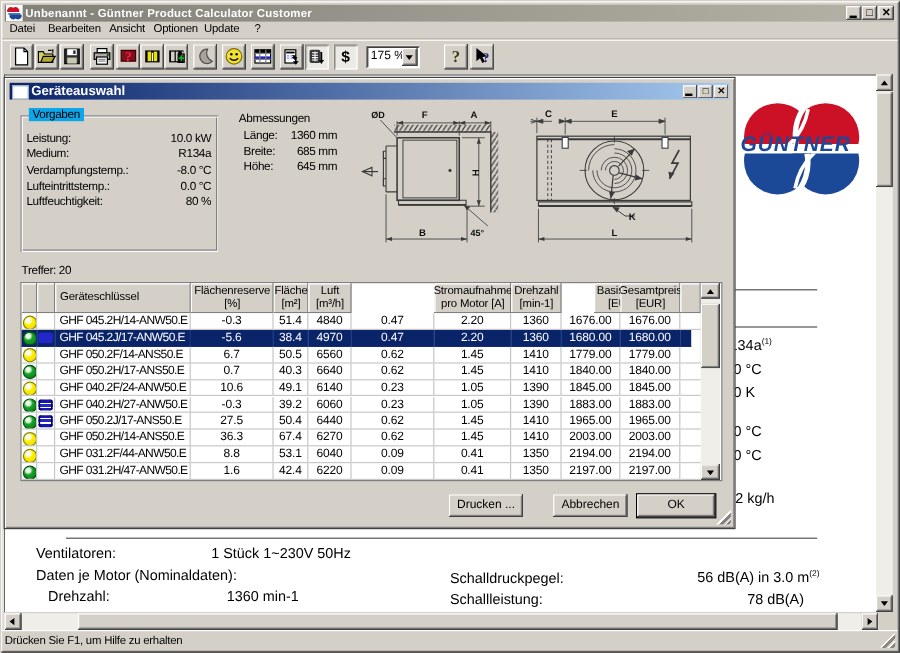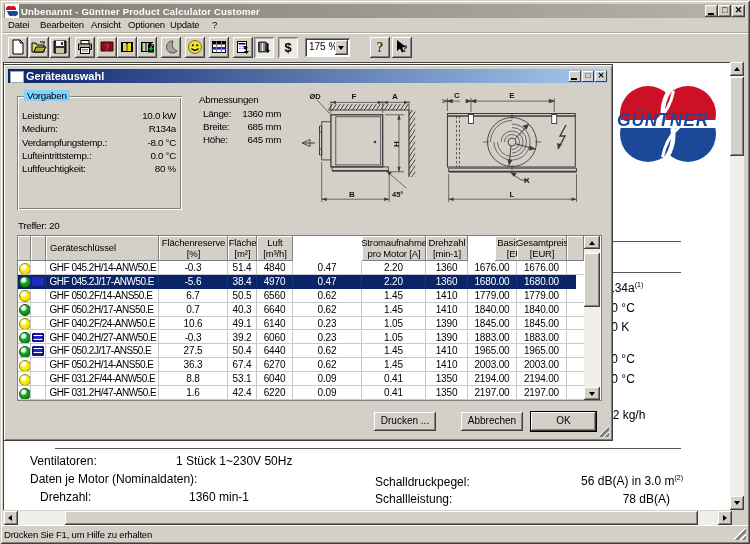--- a/index.html
+++ b/index.html
@@ -294,21 +294,21 @@
       <div style="position:absolute;left:2px;top:2px;width:12px;height:10px;background:#fff;border:1px solid #9ab;"></div>
       <div style="position:absolute;left:18px;top:0.5px;">Geräteauswahl</div>
       <div class="dcapbtn" style="left:561px;">
           <span style="position:absolute;left:2px;bottom:2px;width:6px;height:2px;background:#000;"></span>
         </div>
       <div class="dcapbtn" style="left:574px;">□</div>
       <div class="dcapbtn" style="left:587px;">✕</div>
     </div>
 
     <div class="grp" style="left:12.7px;top:30.7px;width:165px;height:114px;"></div>
-    <div class="lbl" style="left:20px;top:24.5px;background:#7dd3fc;padding:0 3px;">Vorgaben</div>
+    <div class="lbl" style="left:20px;top:24.5px;background:#0ea5e9;padding:0 3px;">Vorgaben</div>
     <div class="lbl" style="left:18px;top:45px;">Leistung:</div>
       <div class="val" style="left:100px;top:45px;width:72px;">10.0 kW</div>
     <div class="lbl" style="left:18px;top:58.3px;">Medium:</div>
       <div class="val" style="left:100px;top:58.3px;width:72px;">R134a</div>
     <div class="lbl" style="left:18px;top:71.6px;">Verdampfungstemp.:</div>
       <div class="val" style="left:100px;top:71.6px;width:72px;">-8.0 °C</div>
     <div class="lbl" style="left:18px;top:84.9px;">Lufteintrittstemp.:</div>
       <div class="val" style="left:100px;top:84.9px;width:72px;">0.0 °C</div>
     <div class="lbl" style="left:18px;top:98.2px;">Luftfeuchtigkeit:</div>
       <div class="val" style="left:100px;top:98.2px;width:72px;">80 %</div>

